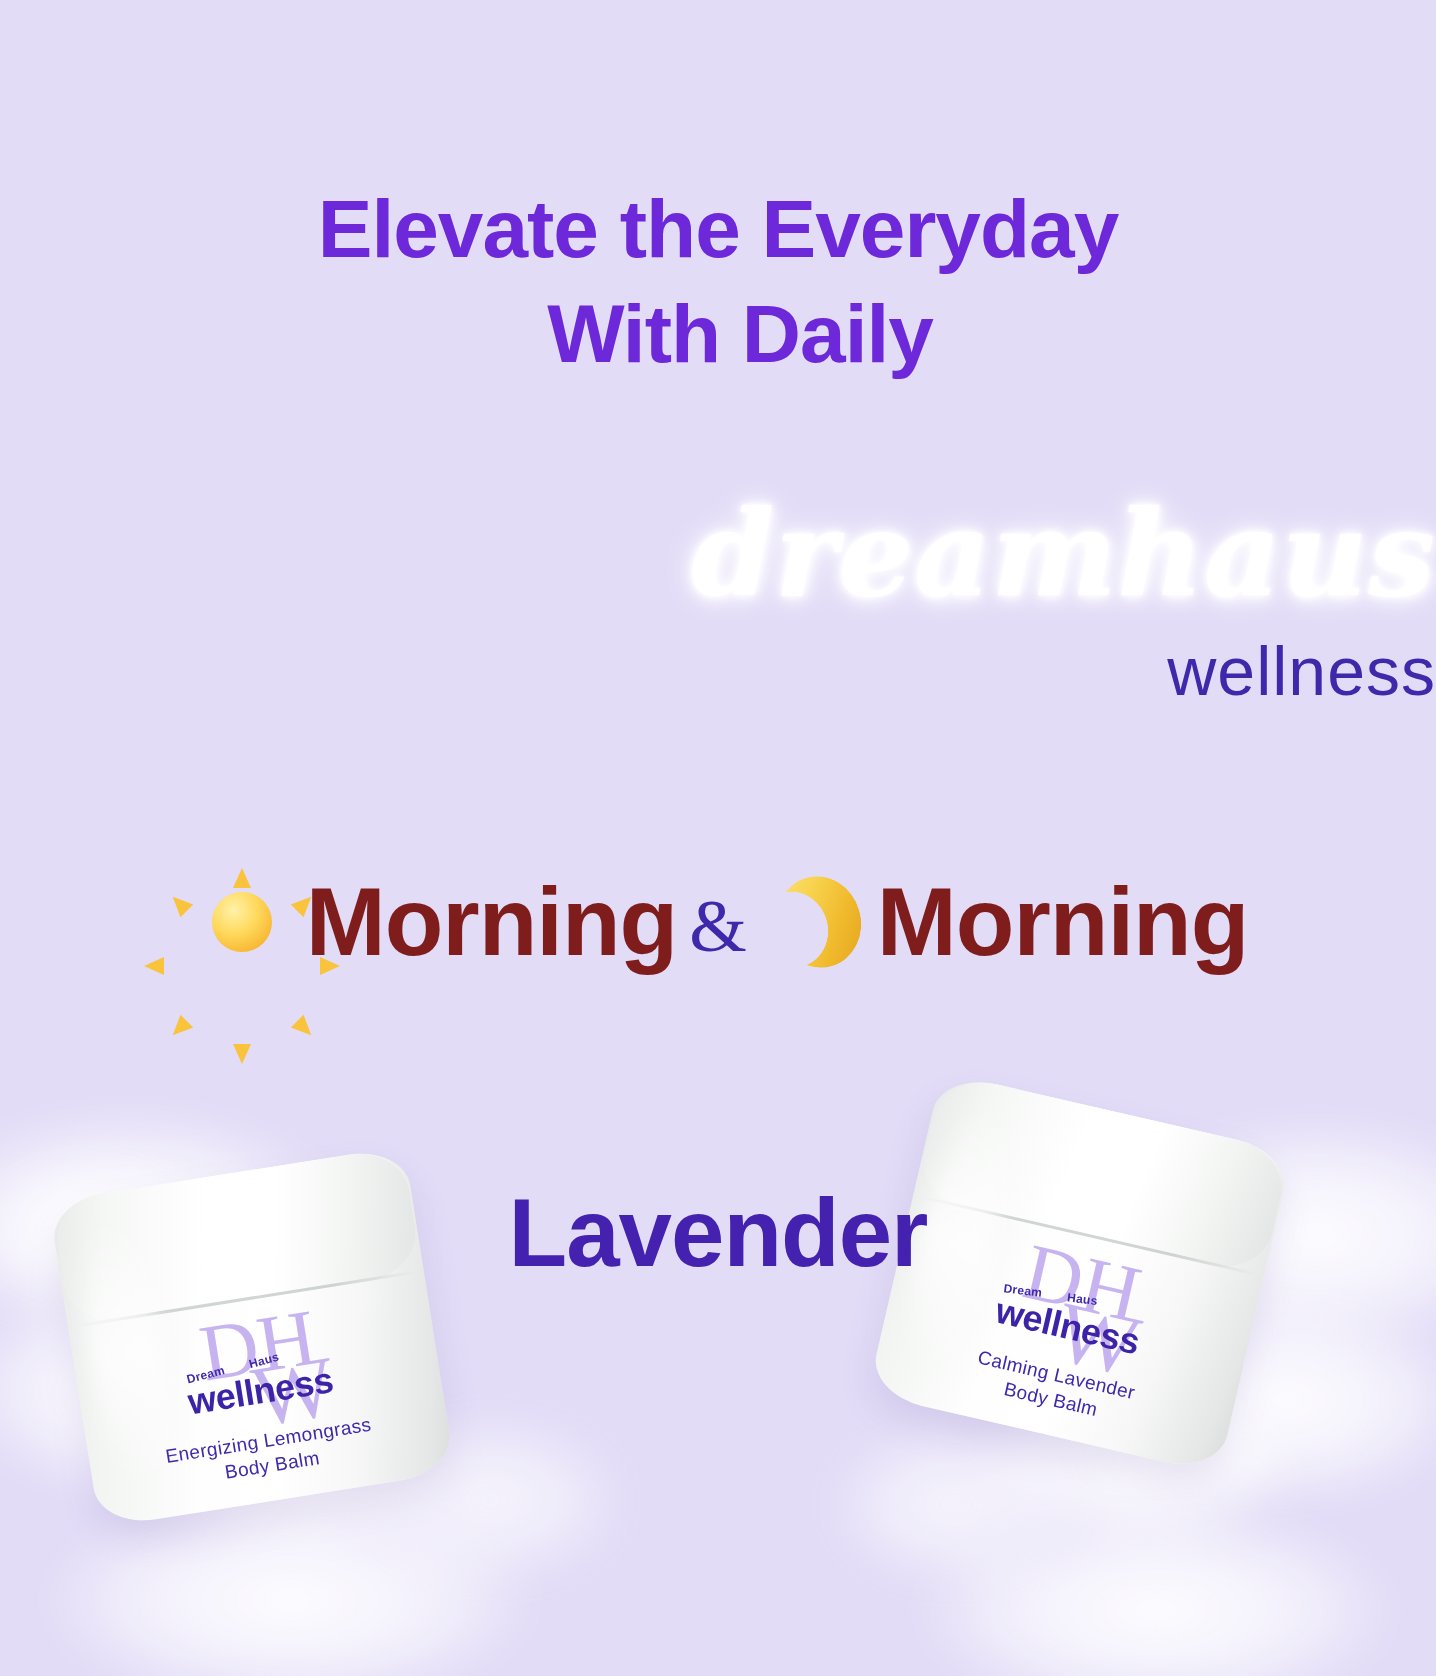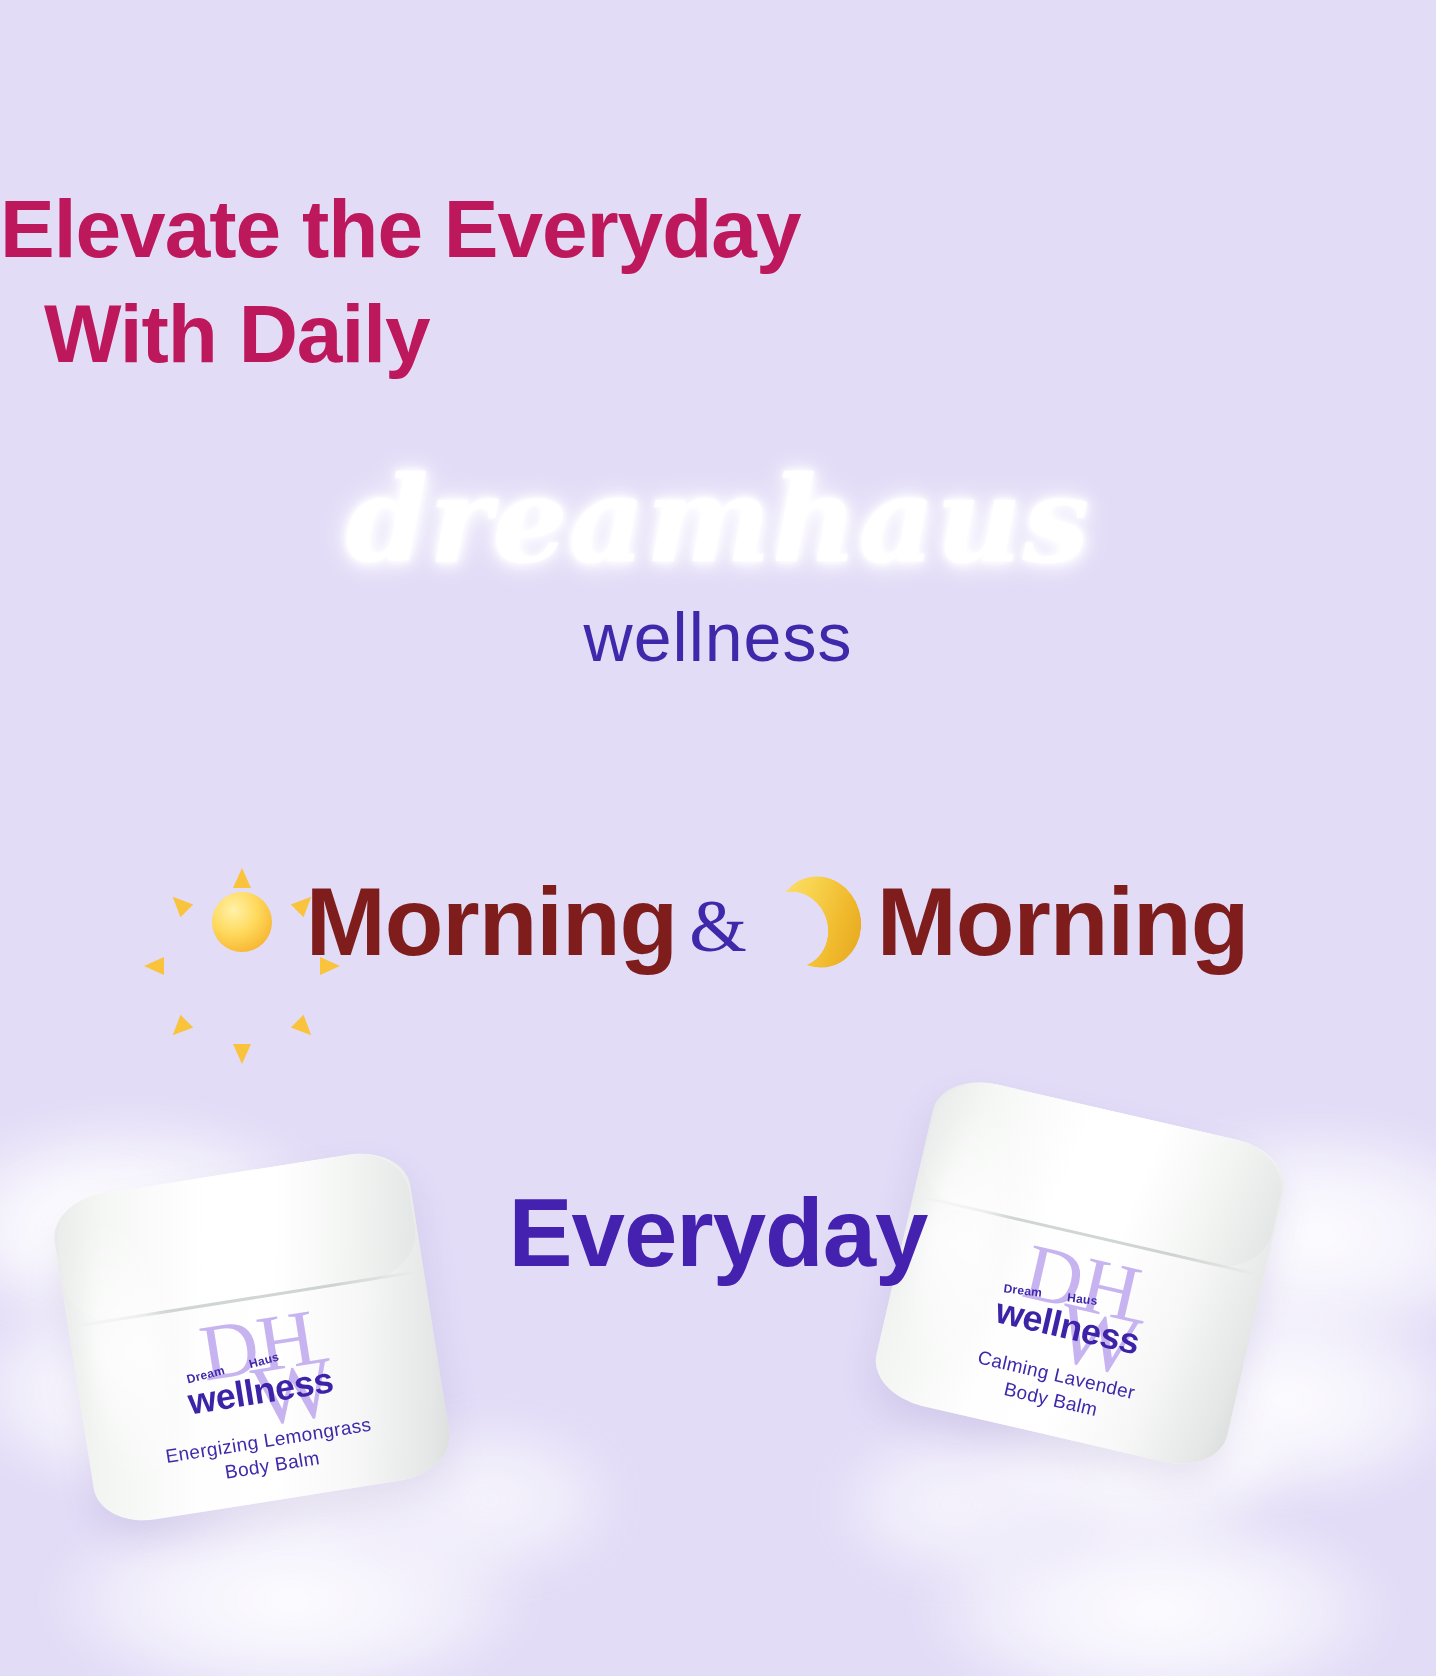--- a/index.html
+++ b/index.html
@@ -43,38 +43,38 @@
   .w9 { left: 300px;  top: 1380px; width: 380px;  height: 240px; opacity: .75;}
   .w10{ right: 300px; top: 1390px; width: 360px;  height: 230px; opacity: .75;}
   .w11{ left: -60px;  top: 1140px; width: 300px;  height: 180px; opacity: .8;}
 
   
   .headline {
     position: absolute;
     top: 122px;
     left: 0;
     width: 100%;
-    text-align: left;
-    color: #be185d;
+    text-align: center;
+    color: #6d28d9;
     font-family: "Liberation Sans", sans-serif;
     font-weight: 700;
     font-size: 82px;
     line-height: 1.28;
     letter-spacing: -1px;
     z-index: 5;
   }
   .headline .l2 { display: block; margin-left: 44px; }
 
   
   .brand {
     position: absolute;
-    top: 458px;
+    top: 492px;
     left: 0;
     width: 100%;
-    text-align: center;
+    text-align: right;
     z-index: 5;
   }
   .brand-script {
     display: inline-block;
     position: relative;
     font-family: "DejaVu Serif", serif;
     font-style: italic;
     font-weight: 700;
     font-size: 118px;
     line-height: 1.05;
@@ -368,21 +368,21 @@
     <span class="ritual-word">Morning</span>
     <span class="amp">&amp;</span>
 
     <div class="moon-icon">
       <div class="crescent"></div>
     </div>
 
     <span class="ritual-word">Morning</span>
   </div>
 
-  <div class="rituals">Everyday</div>
+  <div class="rituals">Lavender</div>
 
   <div class="jar jar-left">
     <div class="jar-body"></div>
     <div class="jar-lid"></div>
     <div class="jar-highlight"></div>
     <div class="jar-label">
       <div class="mono-wrap">
         <span class="mono-dh">DH</span>
         <span class="mono-w">W</span>
         <span class="brand-lockup">

